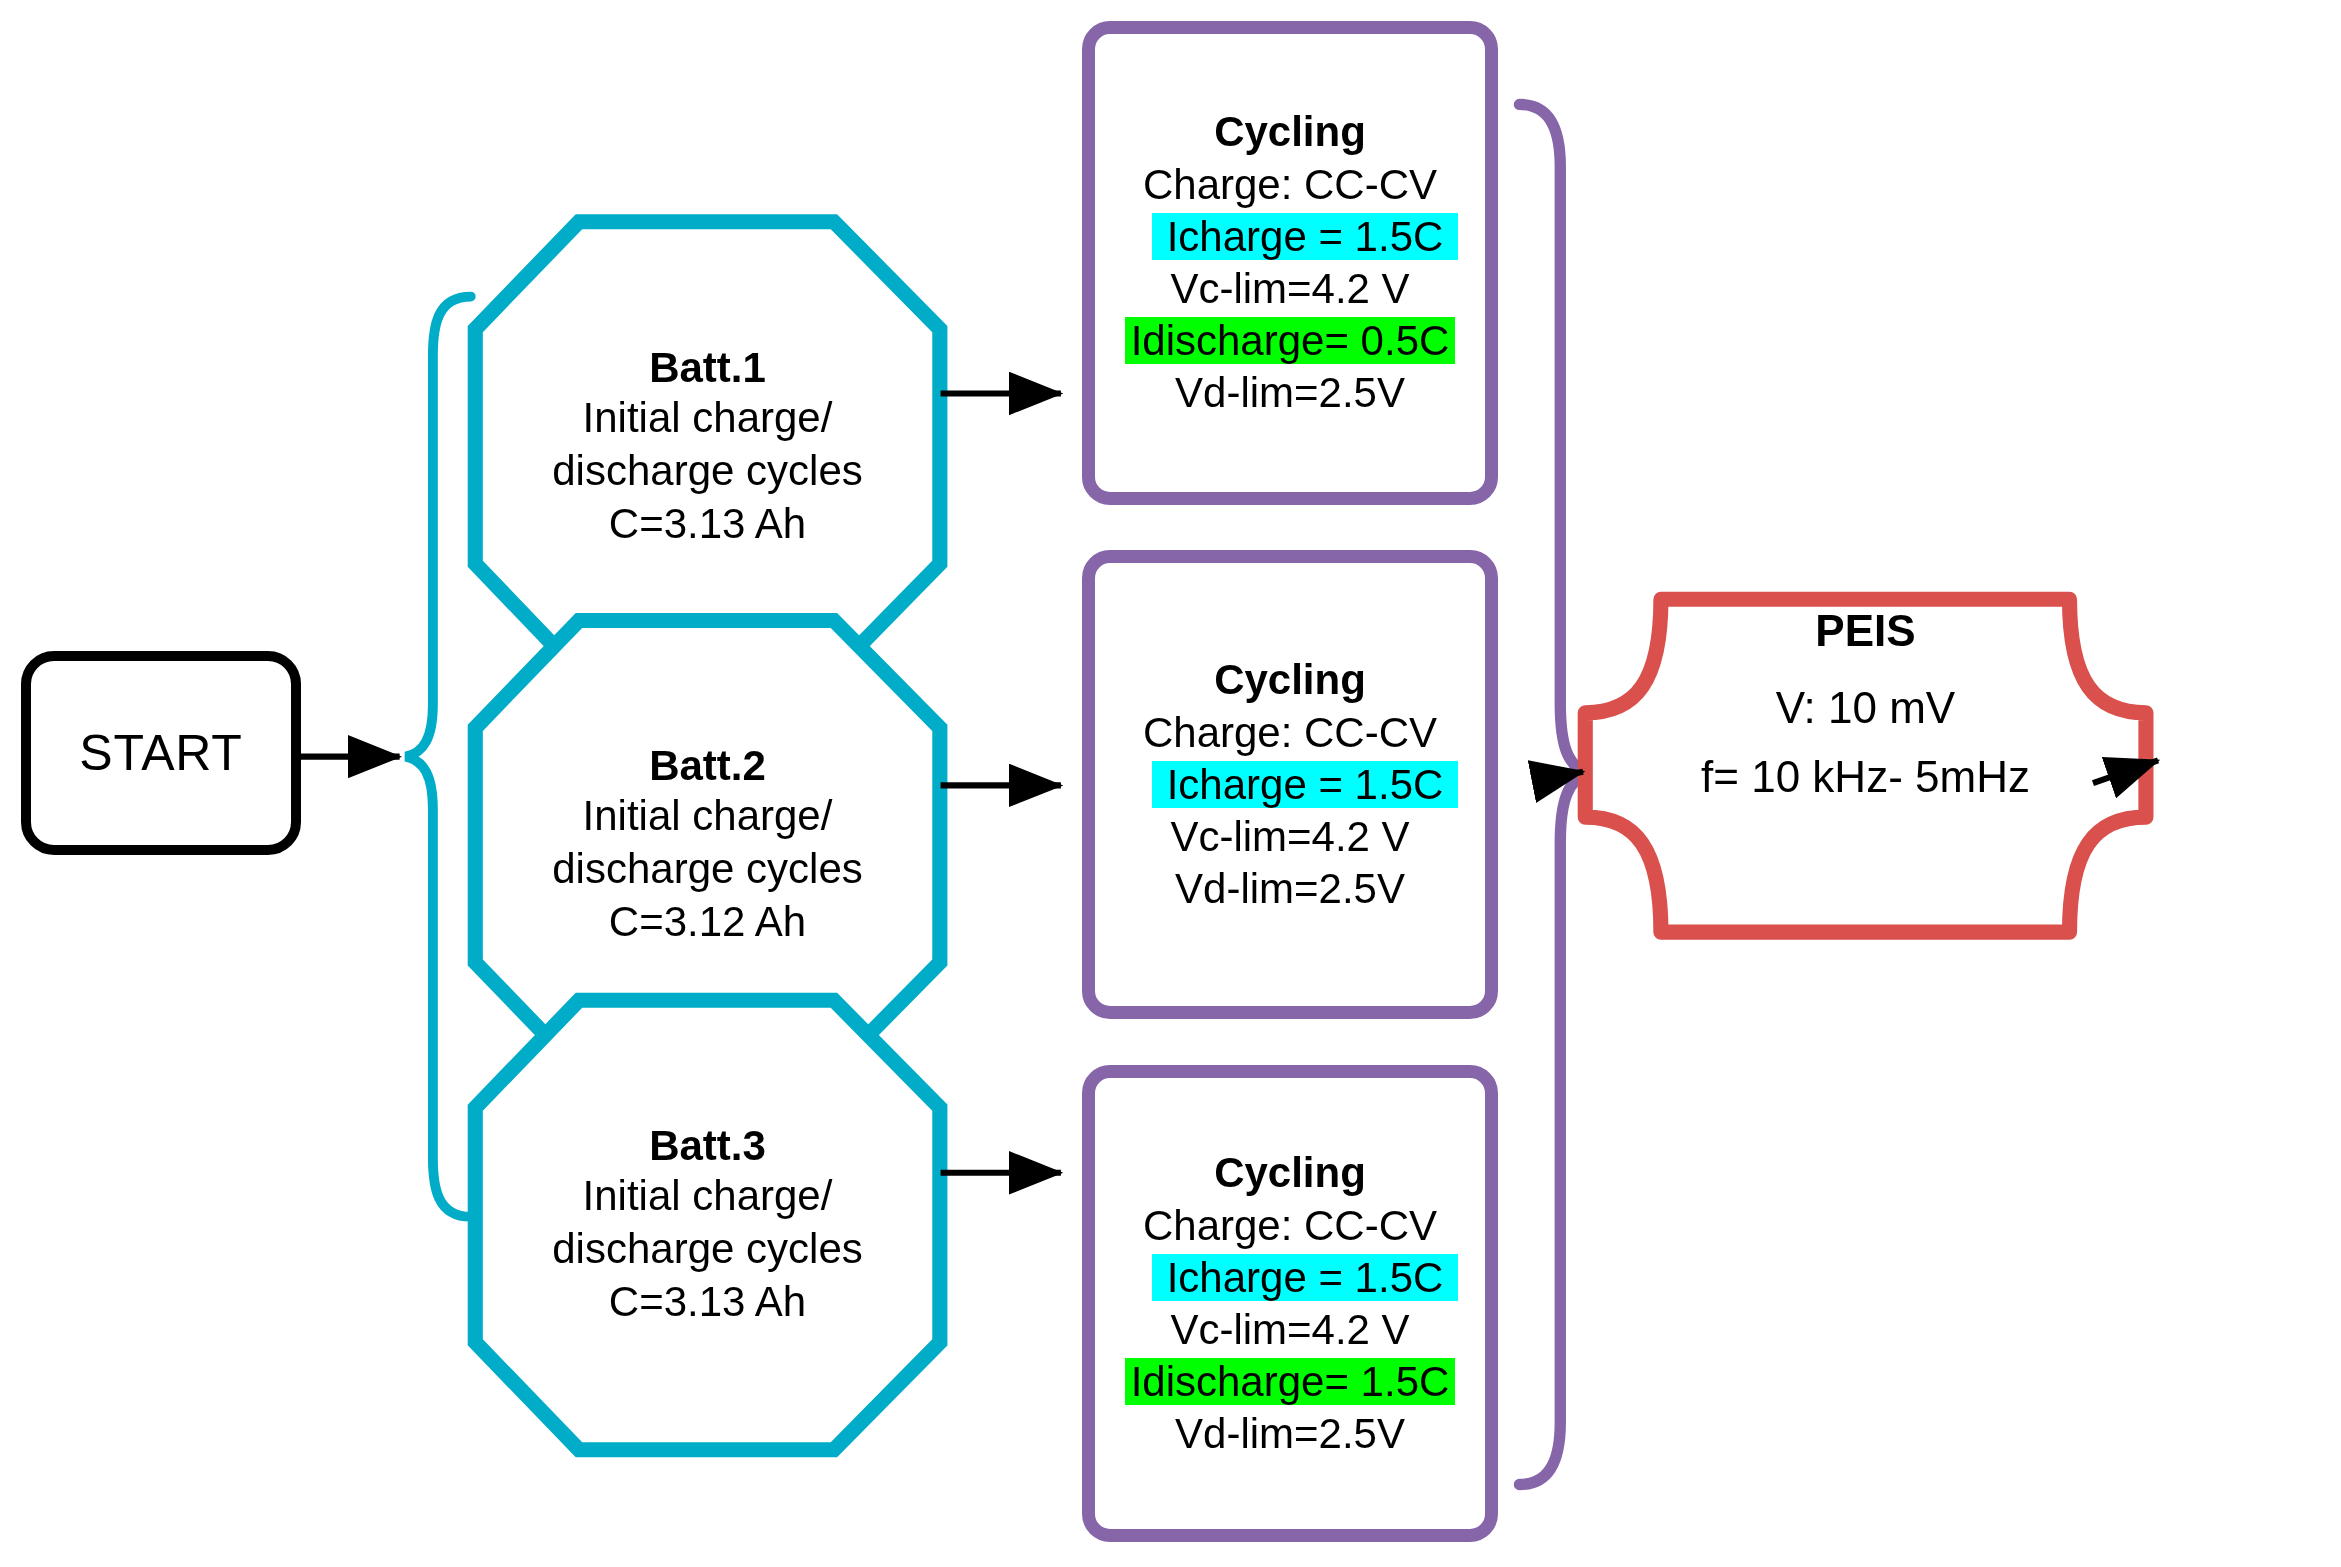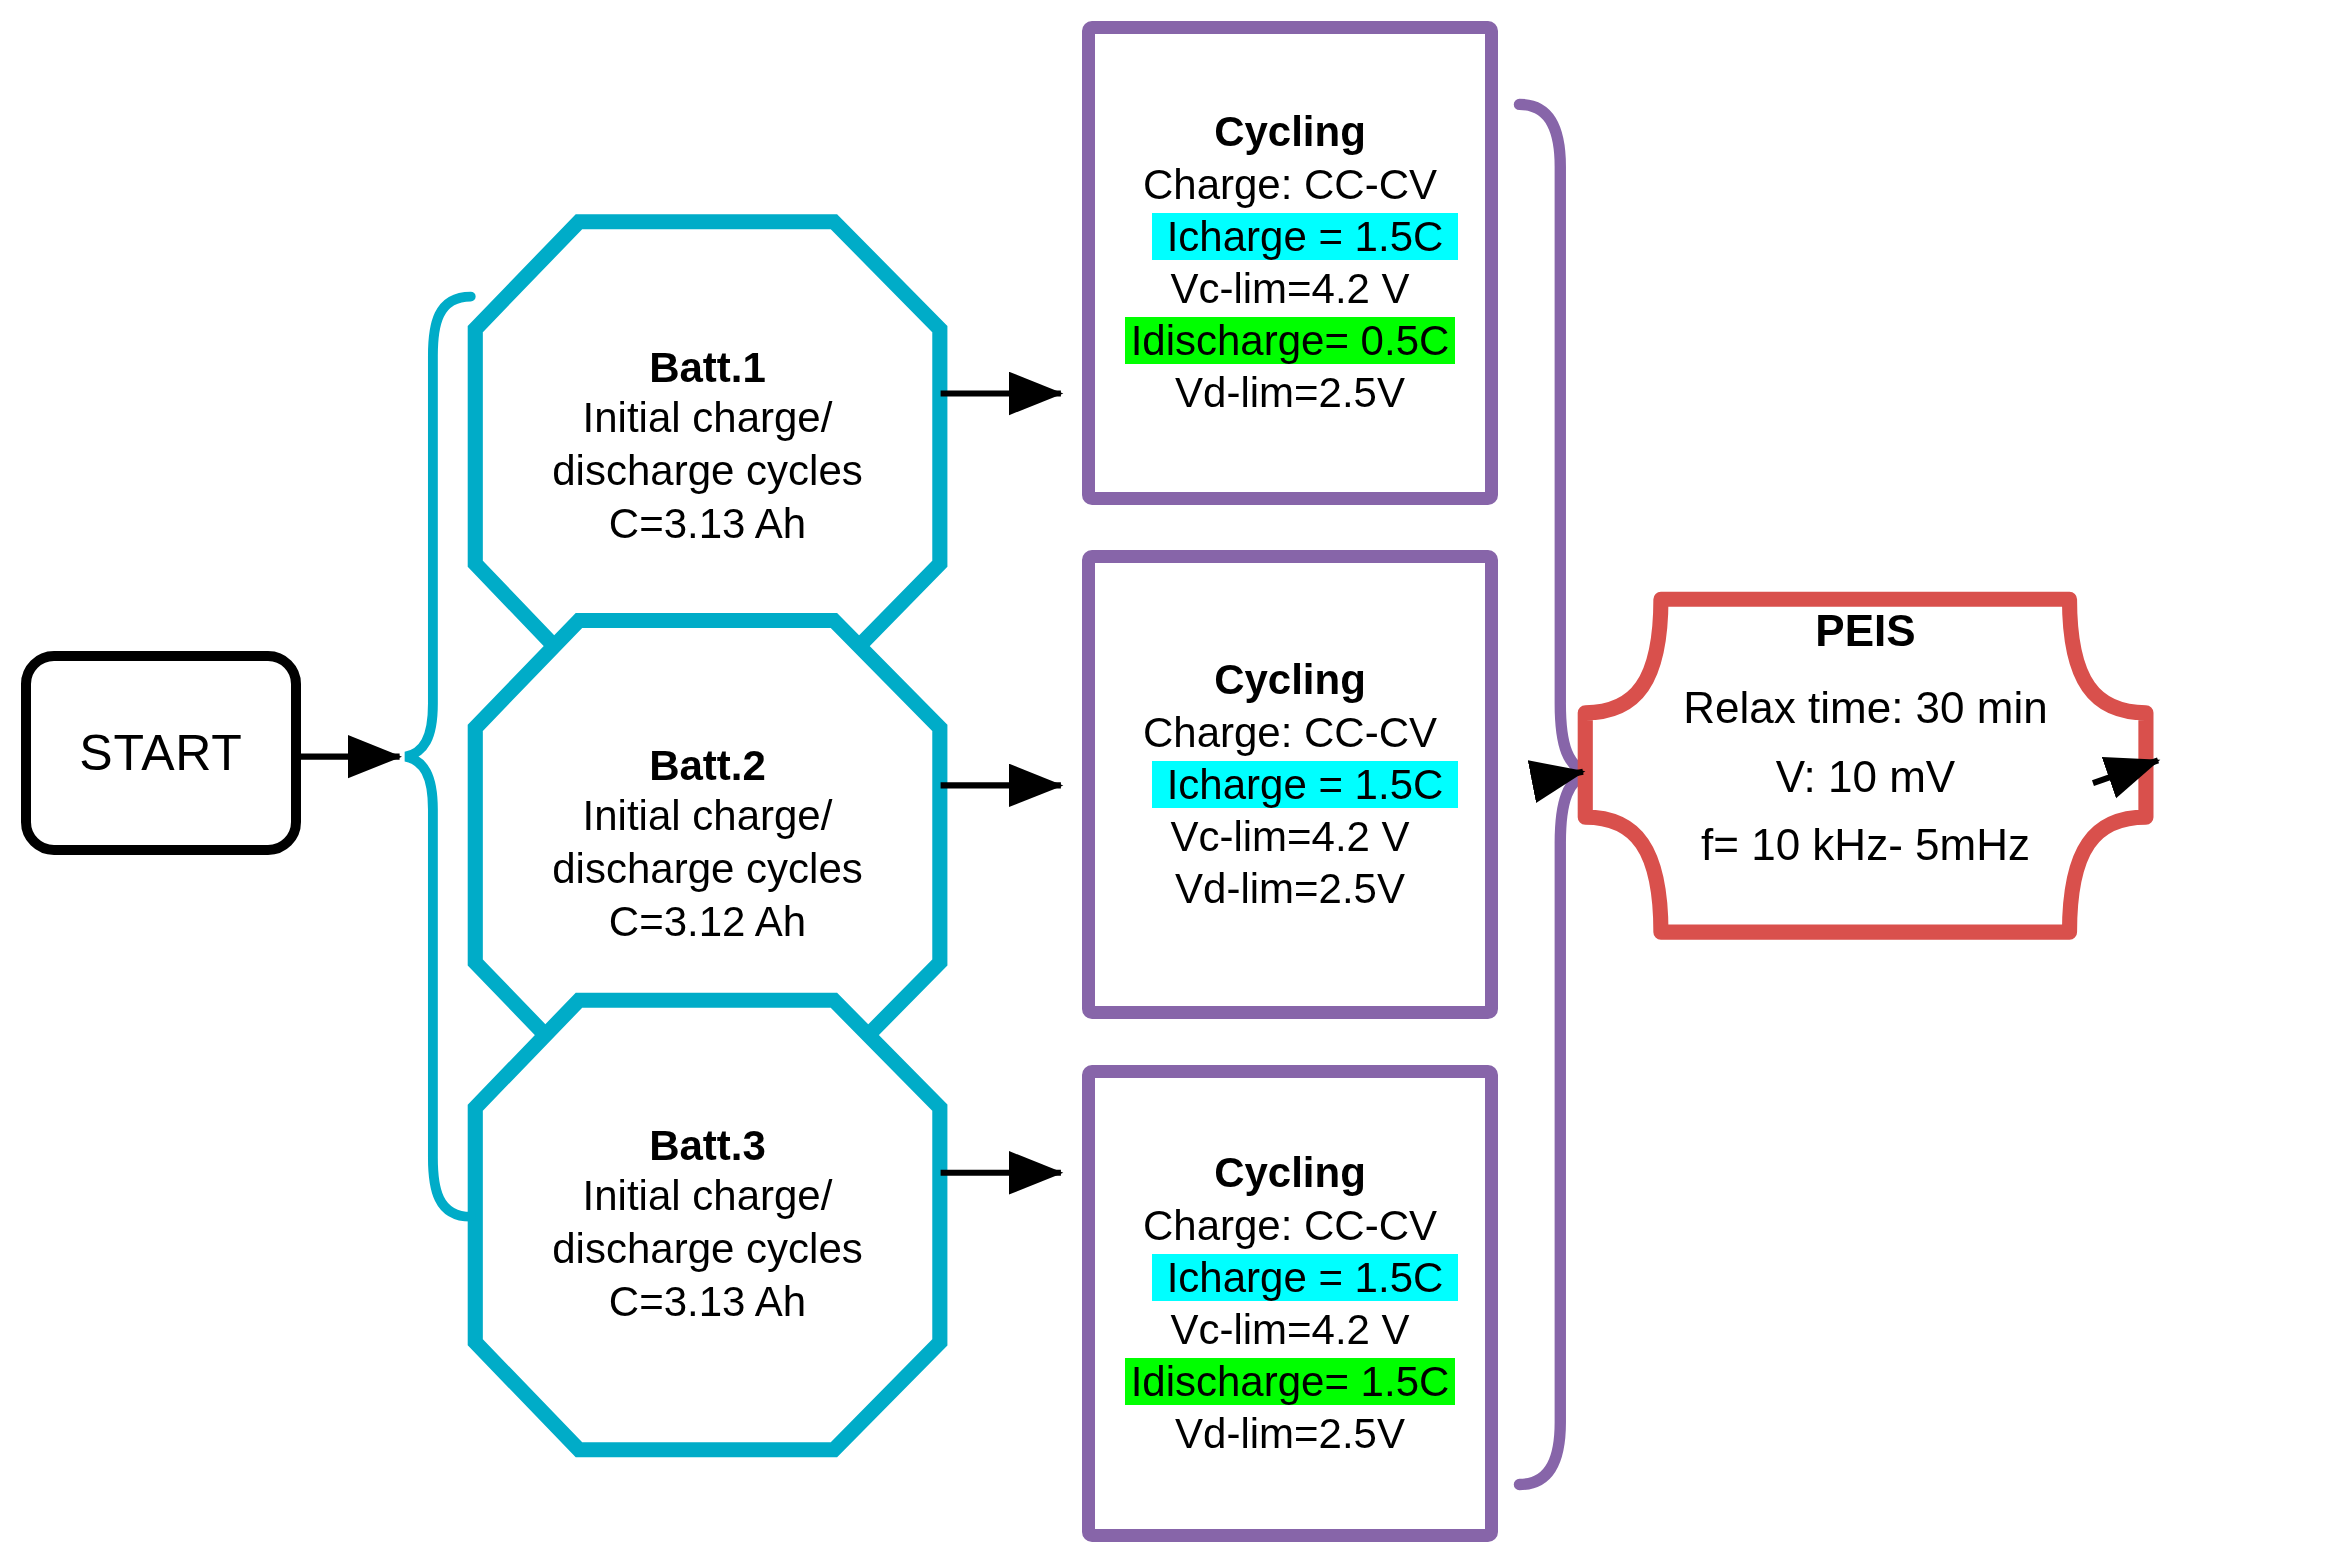--- a/index.html
+++ b/index.html
@@ -17,21 +17,21 @@
   .terminator.end .label{font-weight:bold;font-size:47px;}
 
   
   .octagon{display:flex;flex-direction:column;align-items:center;justify-content:center;}
   .octagon .octinner{position:relative;z-index:2;display:flex;flex-direction:column;
         align-items:center;justify-content:center;width:100%;}
   .octagon .title{font-weight:bold;font-size:42px;line-height:1.18;}
   .octagon .line{font-size:42px;line-height:1.26;white-space:nowrap;}
 
   
-  .cycbox{border:13px solid #8765A9;border-radius:10px;background:#fff;padding:7.6px 10.6px;}
+  .cycbox{border:13px solid #8765A9;border-radius:28px;background:#fff;padding:7.6px 10.6px;}
   .cycbox .title{font-weight:bold;font-size:42px;line-height:1.22;margin-bottom:1.5px;}
   .cycbox .line{font-size:42px;line-height:1.24;white-space:nowrap;}
   .hl-cyan{background:#00FFFF;padding:0 15px;margin-left:30px;}
   .hl-green{background:#00FF00;padding:0 6px;}
 
   
   .peis{position:absolute;display:flex;flex-direction:column;align-items:center;
         justify-content:flex-start;text-align:center;}
   .peis .title{font-weight:bold;font-size:44px;line-height:1.2;margin-bottom:16.6px;}
   .peis .line{font-size:44px;line-height:1.55;white-space:nowrap;}
@@ -142,19 +142,18 @@
     <div class="title">Cycling</div>
     <div class="line">Charge: CC-CV</div>
     <div class="line"><span class="hl-cyan">Icharge = 1.5C</span></div>
     <div class="line">Vc-lim=4.2 V</div>
     <div class="line"><span class="hl-green">Idischarge= 1.5C</span></div>
     <div class="line">Vd-lim=2.5V</div>
   </div>
 
   <div class="peis" style="left:1597px;top:605px;width:537px;height:322px;">
     <div class="title">PEIS</div>
-    <div class="line">Relax time: 30 min</div>
     <div class="line">V: 10 mV</div>
     <div class="line">f= 10 kHz- 5mHz</div>
   </div>
 
 </div>
 
 
 </body></html>

